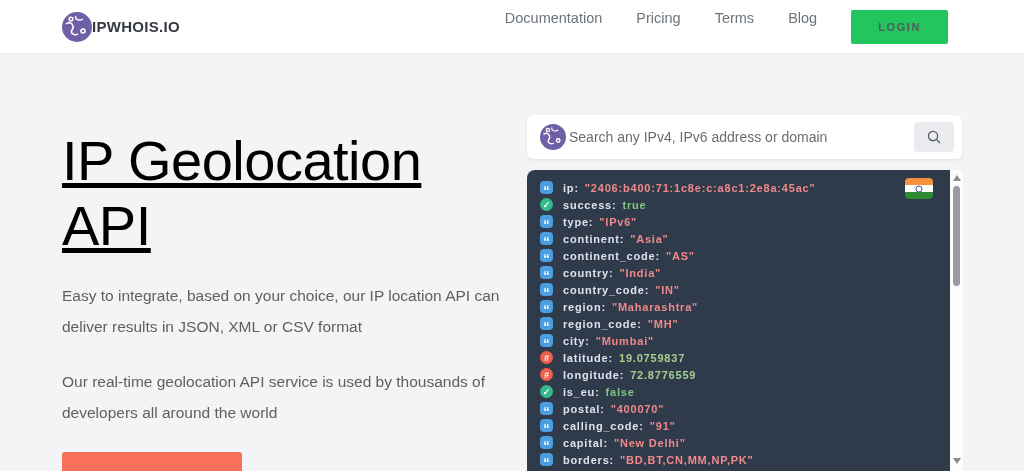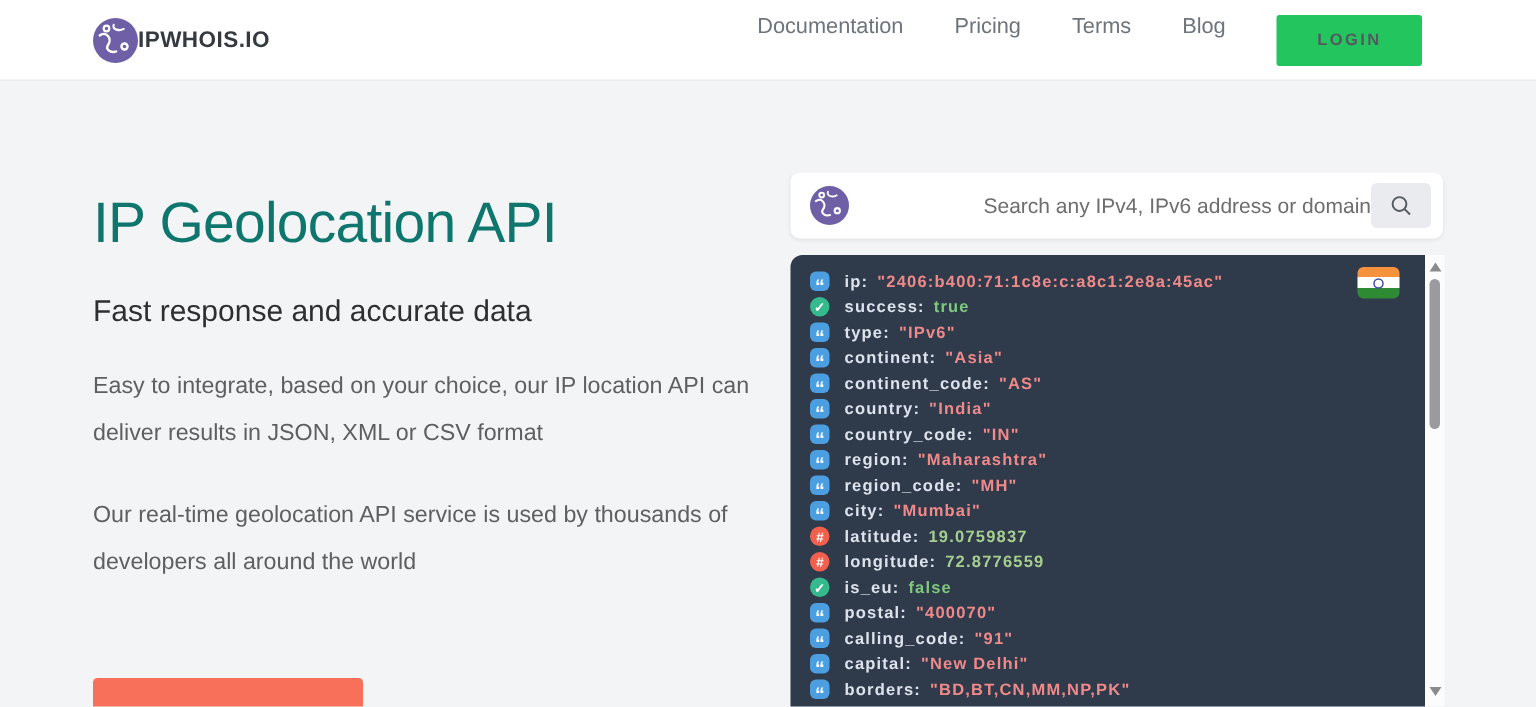--- a/index.html
+++ b/index.html
@@ -24,41 +24,41 @@
   .nav-link { font-size:14.5px; color:#6d747b; text-decoration:none; cursor:pointer; }
   .login-btn {
     background:#22c55e; border:none; cursor:pointer;
     padding:11px 27px; border-radius:2px;
     font-family:"Liberation Sans", sans-serif;
     font-size:11px; font-weight:bold; letter-spacing:1.6px; color:#55595e;
   }
 
   
   .hero-left { position:absolute; left:62px; top:128px; width:455px; }
-  .hero-title { font-size:38px; font-weight:400; color:#0f766e; letter-spacing:-.5px; }
+  .hero-title { font-size:56px; font-weight:400; color:#000000; letter-spacing:-.5px;text-decoration:underline; }
   .hero-subtitle { margin-top:26px; font-size:20px; font-weight:400; color:#2f2f2f; }
   .hero-p { margin-top:22px; font-size:15.5px; line-height:31px; color:#5f5f5f; }
   .hero-p + .hero-p { margin-top:24px; }
   .cta-btn {
     position:absolute; left:62px; top:452px; width:180px; height:42px;
     background:#f8705a; border:none; border-radius:3px; cursor:pointer;
   }
 
   
   .searchbar {
     position:absolute; left:527px; top:115px; width:435px; height:44px;
     background:#ffffff; border-radius:6px;
     box-shadow:0 1px 3px rgba(0,0,0,.08);
     display:flex; align-items:center; padding:0 8px 0 13px; z-index:4;
   }
   .search-logo { width:26px; height:26px; flex:0 0 auto; }
   .search-input {
     flex:1; border:none; outline:none; background:transparent;
     font-family:"Liberation Sans", sans-serif;
-    font-size:14px; color:#333; margin-left:24px;text-align:right;
+    font-size:14px; color:#333; margin-left:3px;
   }
   .search-input::placeholder { color:#6d6d6d; }
   .search-btn {
     width:40px; height:30px; border:none; border-radius:4px;
     background:#e9ebee; cursor:pointer;
     display:flex; align-items:center; justify-content:center;
   }
 
   
   .result-panel {
@@ -131,21 +131,20 @@
     <a class="nav-link">Documentation</a>
     <a class="nav-link">Pricing</a>
     <a class="nav-link">Terms</a>
     <a class="nav-link">Blog</a>
     <button class="login-btn">LOGIN</button>
   </nav>
 </header>
 
 <section class="hero-left">
   <h1 class="hero-title">IP Geolocation API</h1>
-  <h2 class="hero-subtitle">Fast response and accurate data</h2>
   <p class="hero-p">Easy to integrate, based on your choice, our IP location API can deliver results in JSON, XML or CSV format</p>
   <p class="hero-p">Our real-time geolocation API service is used by thousands of developers all around the world</p>
 </section>
 <button class="cta-btn" aria-label="call to action"></button>
 
 <div class="searchbar">
   <svg class="search-logo" viewBox="0 0 30 30">
     <circle cx="15" cy="15" r="15" fill="#6f5fa6"></circle>
     <path d="M4 12 C9 8,13 14,10 18 C8 21,12 24,16 22" stroke="#ffffff" stroke-width="1.6" fill="none"></path>
     <path d="M14 4 C12 8,18 9,21 7" stroke="#ffffff" stroke-width="1.4" fill="none"></path>

